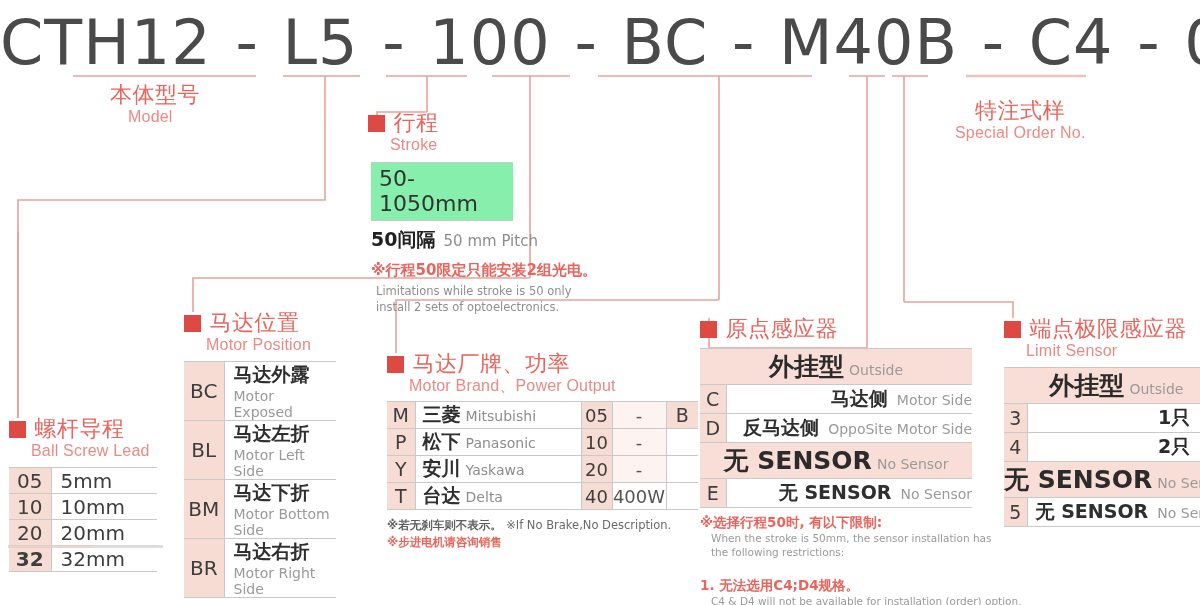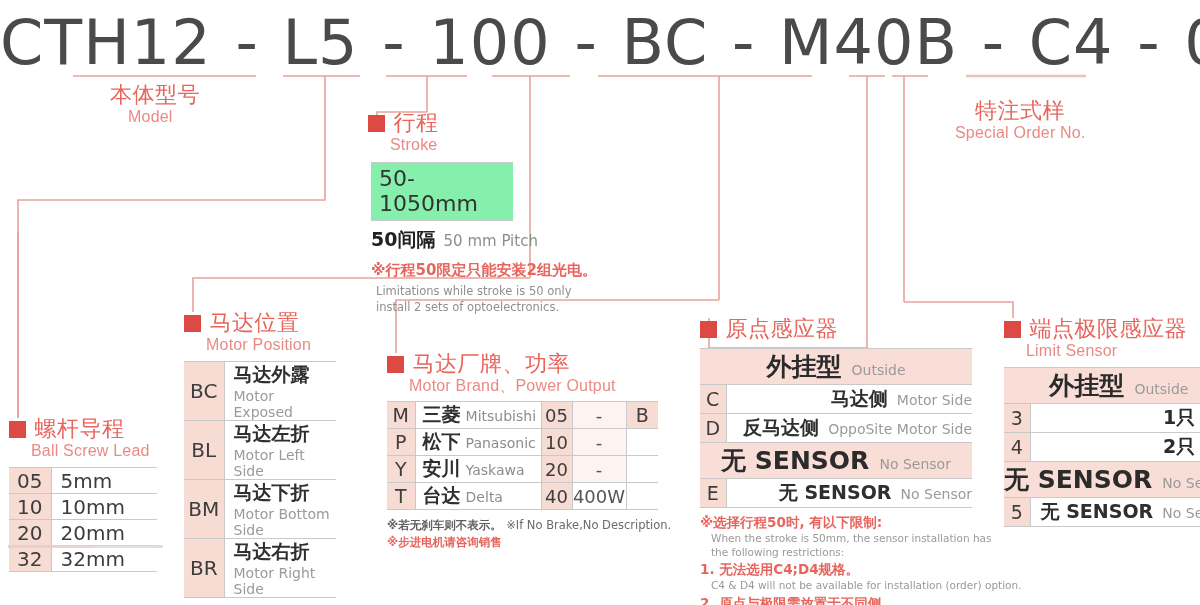--- a/index.html
+++ b/index.html
@@ -123,21 +123,21 @@
     color: #8f8f8f;
     font-size: 11.5px;
     line-height: 1.35;
     white-space: nowrap;
     font-family: "DejaVu Sans", sans-serif;
   }
 
   
   #tbl-brand td { border-top: 1.5px solid #c9c9c9; border-bottom: 1.5px solid #c9c9c9; }
   .mb-code { background:#f7dcd4; width:28px; text-align:center; font-size:19px; color:#3d3d3d; }
-  .mb-name { border-left:1.5px solid #c9c9c9; width:126px; padding-left:7px !important; white-space:nowrap; }
+  .mb-name { border-left:1.5px solid #c9c9c9; width:166px; padding-left:7px !important; white-space:nowrap; }
   .mb-pw   { background:#f7dcd4; border-left:1.5px solid #c9c9c9; width:31px; text-align:center; font-size:18px; color:#3d3d3d; }
   .mb-out  { border-left:1.5px solid #c9c9c9; width:54px; text-align:center; font-size:18px; color:#555; background:#fdf3f0; }
   .mb-out.plain { background:#ffffff; }
   .mb-brk  { border-left:1.5px solid #c9c9c9; width:32px; text-align:center; font-size:19px; color:#3d3d3d; }
   .mb-brk.fill { background:#f7dcd4; }
   .mb-brk.empty { background:#ffffff; }
 
   
   .sensor-tbl { border-collapse: collapse; font-family:"DejaVu Sans", sans-serif; }
   .sensor-tbl td {
@@ -145,21 +145,21 @@
     border-bottom: 1.5px solid #c9c9c9;
     padding: 1px 0;
     vertical-align: middle;
   }
   .s-band {
     background: #f9ded7;
     text-align: center;
     white-space: nowrap;
   }
   .s-band .cn { font-size: 25px; font-weight: 700; color: #2b2b2b; }
-  .s-band .en { margin-left: 5px; }
+  .s-band .en { }
   .s-code {
     background: #f7dcd4;
     width: 26px;
     text-align: center;
     font-size: 19px;
     color: #3d3d3d;
   }
   .s-val {
     border-left: 1.5px solid #c9c9c9;
     padding-left: 8px !important;
@@ -304,21 +304,21 @@
       </tr>
       <tr>
         <td class="code-cell" style="height:26px;">10</td>
         <td class="val-cell">10mm</td>
       </tr>
       <tr>
         <td class="code-cell" style="height:26px;">20</td>
         <td class="val-cell">20mm</td>
       </tr>
       <tr>
-        <td class="code-cell" style="height:26px;">32</td>
+        <td class="code-cell" style="height:26px;font-weight:bold;">32</td>
         <td class="val-cell">32mm</td>
       </tr>
     </tbody>
   </table>
 </div>
 <div class="bottom-bar"></div>
 
 <div class="group" style="left:184px; top:312px;">
   <div class="g-head">
     <span class="sq"></span>
@@ -455,21 +455,21 @@
           <span class="cn">无 SENSOR</span>
           <span class="en" style="margin-left:4px;">No Sensor</span>
         </td>
       </tr>
     </tbody>
   </table>
   <div style="margin-top:6px;">
     <div class="notes-red-num">※选择行程50时, 有以下限制:</div>
     <div class="notes-sub" style="margin-left:11px;">When the stroke is 50mm, the sensor installation has</div>
     <div class="notes-sub" style="margin-left:11px;">the following restrictions:</div>
-    <div class="notes-red-num" style="margin-top:2px;">1. 无法选用C4;D4规格。</div>
+    <div class="notes-red-num" style="margin-top:18px;">1. 无法选用C4;D4规格。</div>
     <div class="notes-sub" style="margin-left:11px;">C4 &amp; D4 will not be available for installation (order) option.</div>
     <div class="notes-red-num" style="margin-top:2px;">2. 原点与极限需放置于不同侧。</div>
 
   </div>
 </div>
 
 <div class="group" style="left:1004px; top:318px;">
   <div class="g-head">
     <span class="sq"></span>
     <span class="g-cn">端点极限感应器</span>

